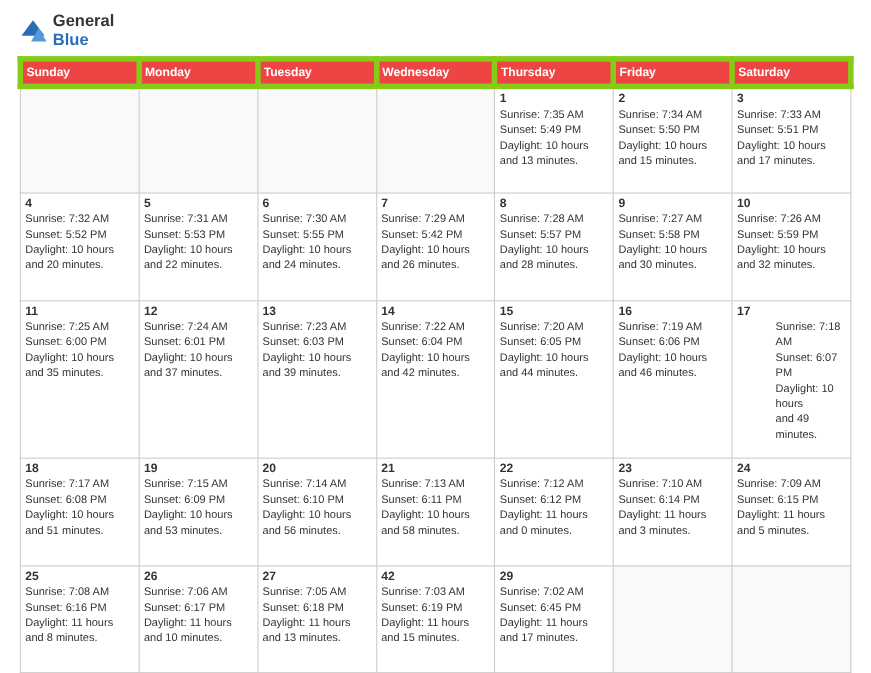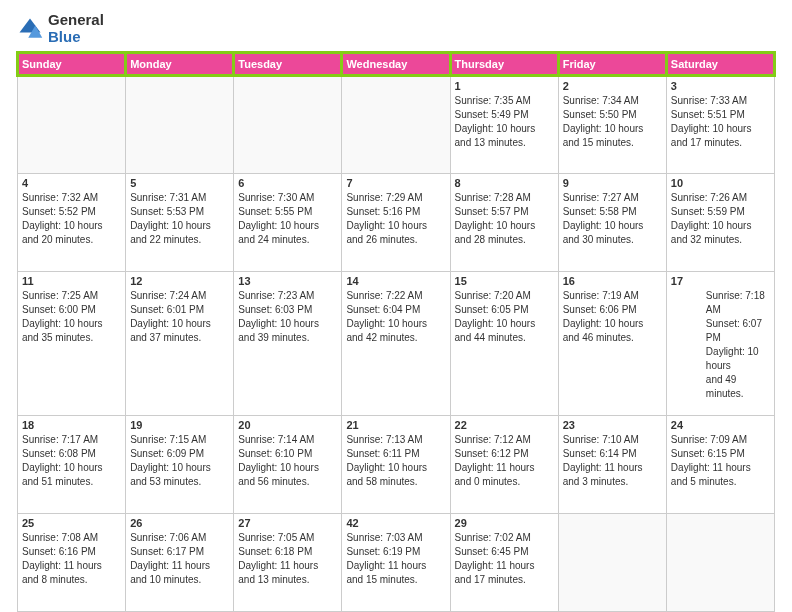--- a/index.html
+++ b/index.html
@@ -57,26 +57,26 @@
       color: #555;
     }
     .calendar {
       flex: 1;
       border: 1px solid #ccc;
       border-collapse: collapse;
       width: 100%;
       table-layout: fixed;
     }
     .calendar thead tr th {
-      background-color: #ec4899;
+      background-color: #ef4444;
       color: #fff;
       font-size: 11px;
       font-weight: bold;
       padding: 4px 3px;
-      border: 3px solid #84cc16;
+      border: 5px solid #84cc16;
       text-align: left;
     }
     .calendar tbody tr td {
       border: 1px solid #ccc;
       vertical-align: top;
       padding: 3px 4px;
       font-size: 9.5px;
       color: #333;
       height: 90px;
     }
@@ -171,21 +171,21 @@
           <td>
             <span class="day-num">6</span>
             <div class="day-info" style="white-space: pre-line;">Sunrise: 7:30 AM
 Sunset: 5:55 PM
 Daylight: 10 hours
 and 24 minutes.</div>
           </td>
           <td>
             <span class="day-num">7</span>
             <div class="day-info" style="white-space: pre-line;">Sunrise: 7:29 AM
-Sunset: 5:16 PM
+Sunset: 5:42 PM
 Daylight: 10 hours
 and 26 minutes.</div>
           </td>
           <td>
             <span class="day-num">8</span>
             <div class="day-info" style="white-space: pre-line;">Sunrise: 7:28 AM
 Sunset: 5:57 PM
 Daylight: 10 hours
 and 28 minutes.</div>
           </td>

